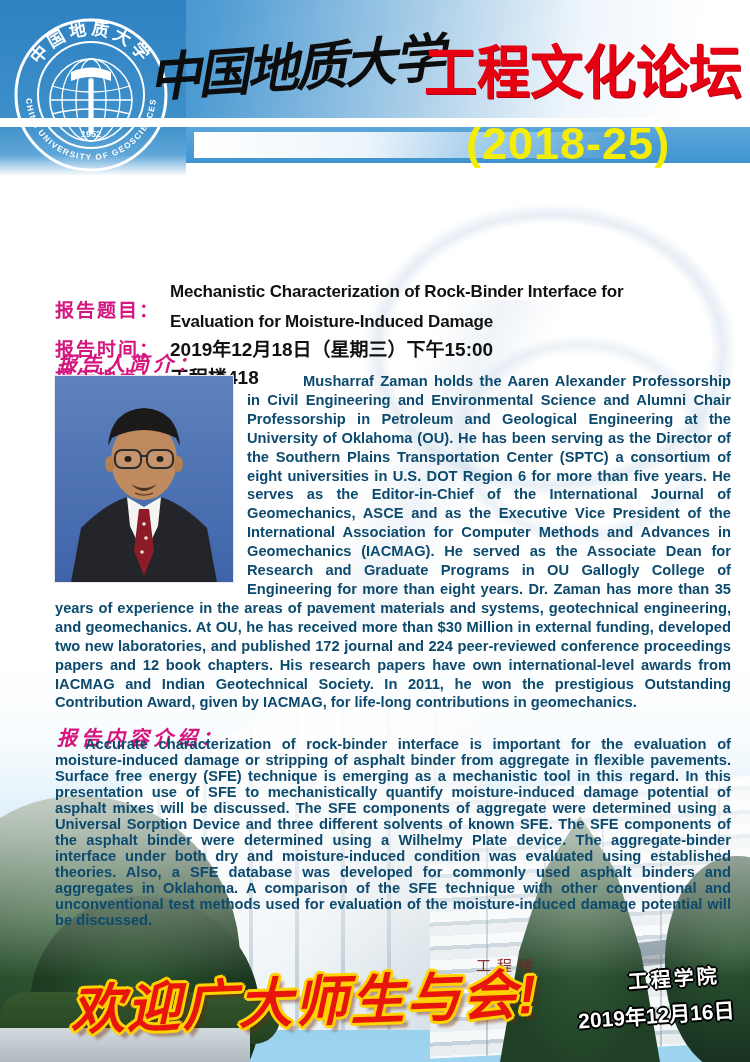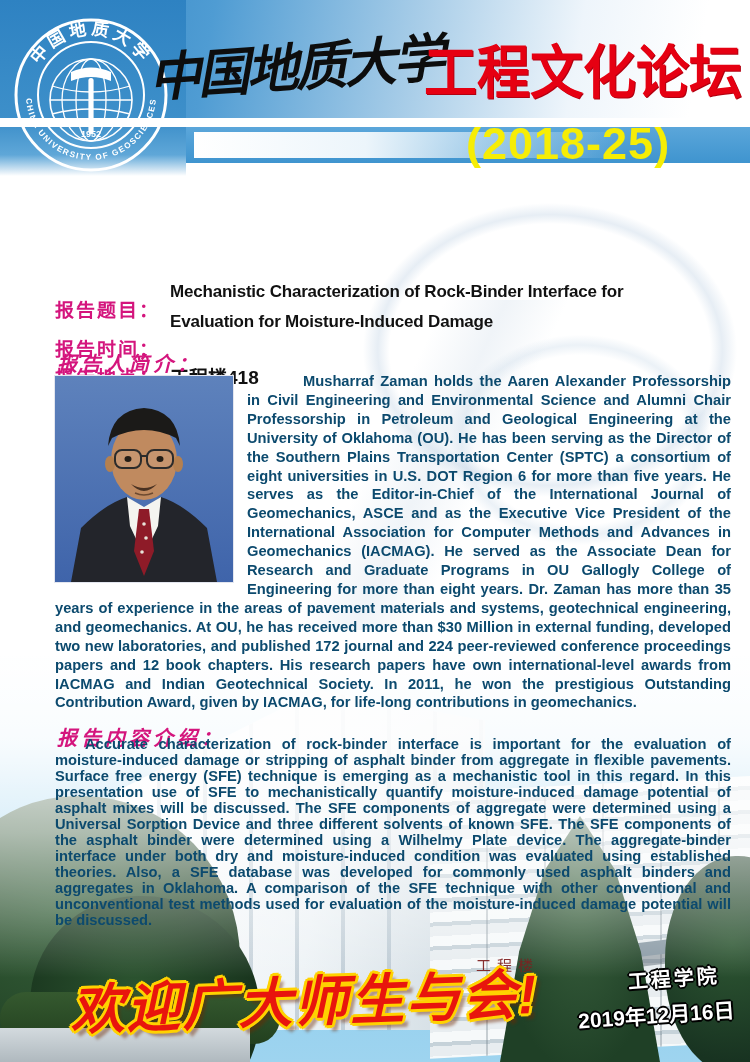--- a/index.html
+++ b/index.html
@@ -174,20 +174,21 @@
 
   <div class="field field-topic">
     <span class="flabel">报告题目：</span>
     <span class="fvalue tvalue">
       <span class="tline">Mechanistic Characterization of Rock-Binder Interface for</span>
       <span class="tline">Evaluation for Moisture-Induced Damage</span>
     </span>
   </div>
   <div class="field field-time">
     <span class="flabel">报告时间：</span>
+    <span class="fvalue">2019年12月18日（星期三）下午15:00</span>
   </div>
   <div class="field field-place">
     <span class="flabel">报告地点：</span>
     <span class="fvalue">工程楼418</span>
   </div>
 
   <div class="seclabel bio-label">报告人简介：</div>
   <div class="bio-block">
     <svg class="photo" viewBox="0 0 178 206">
       <defs>

